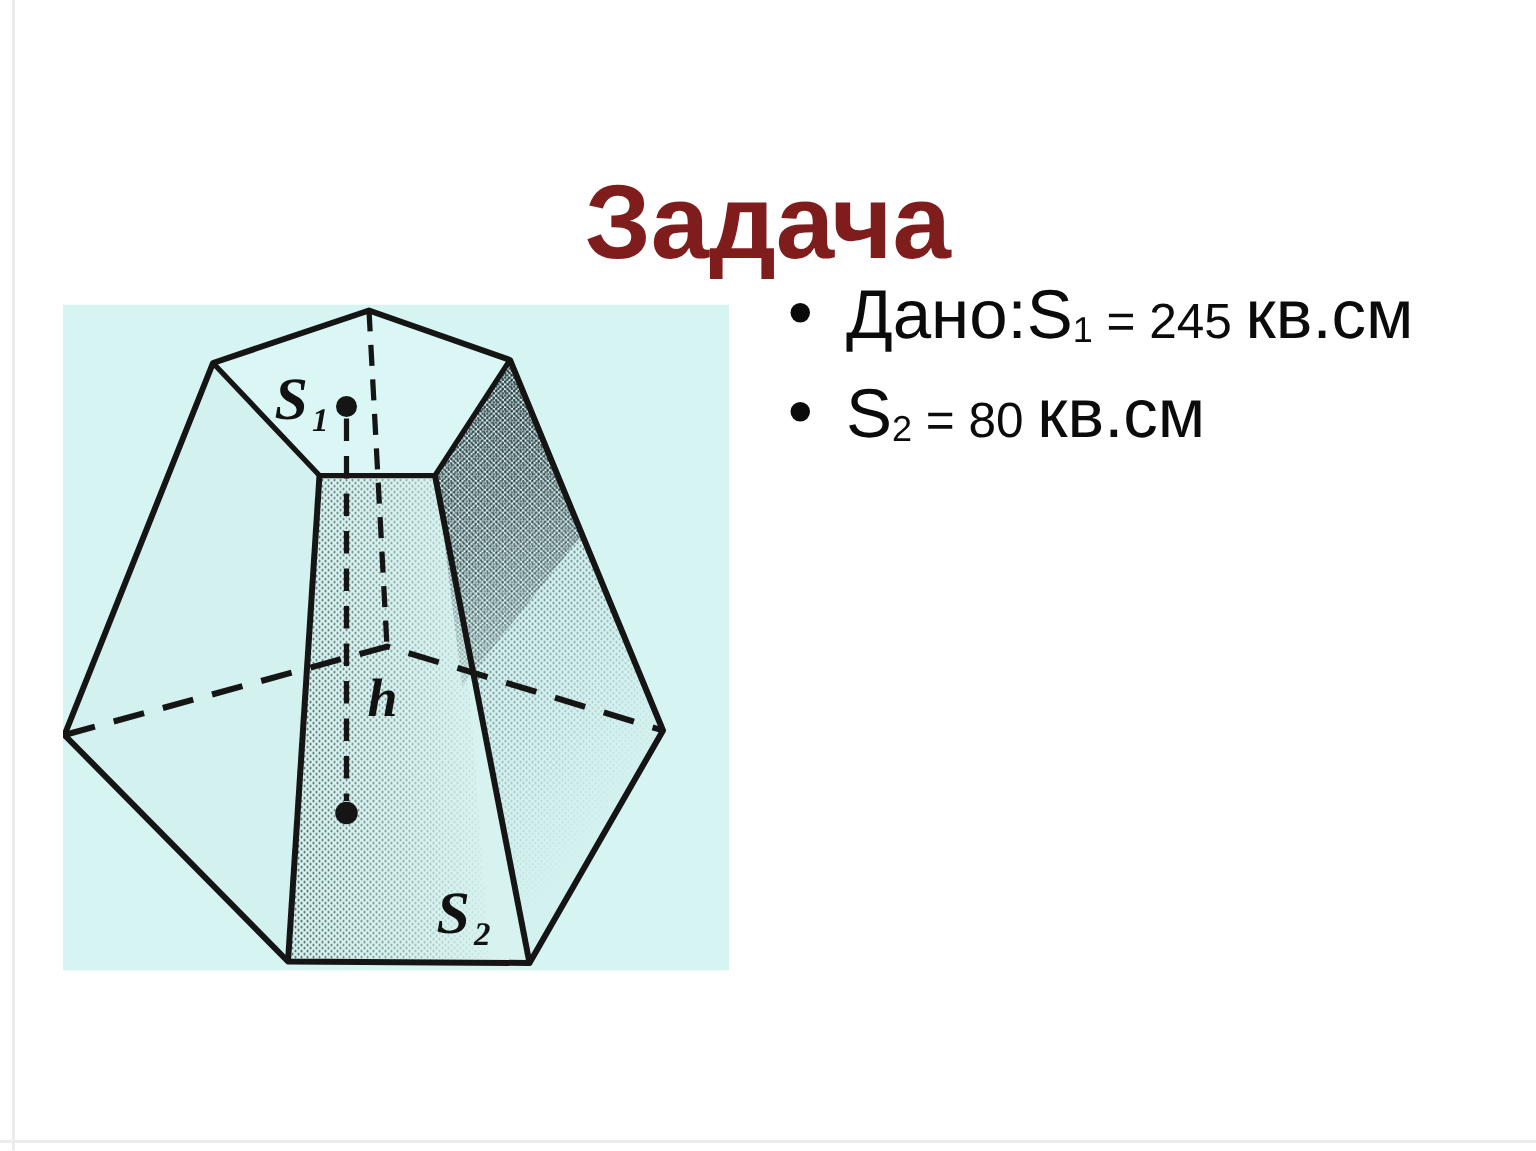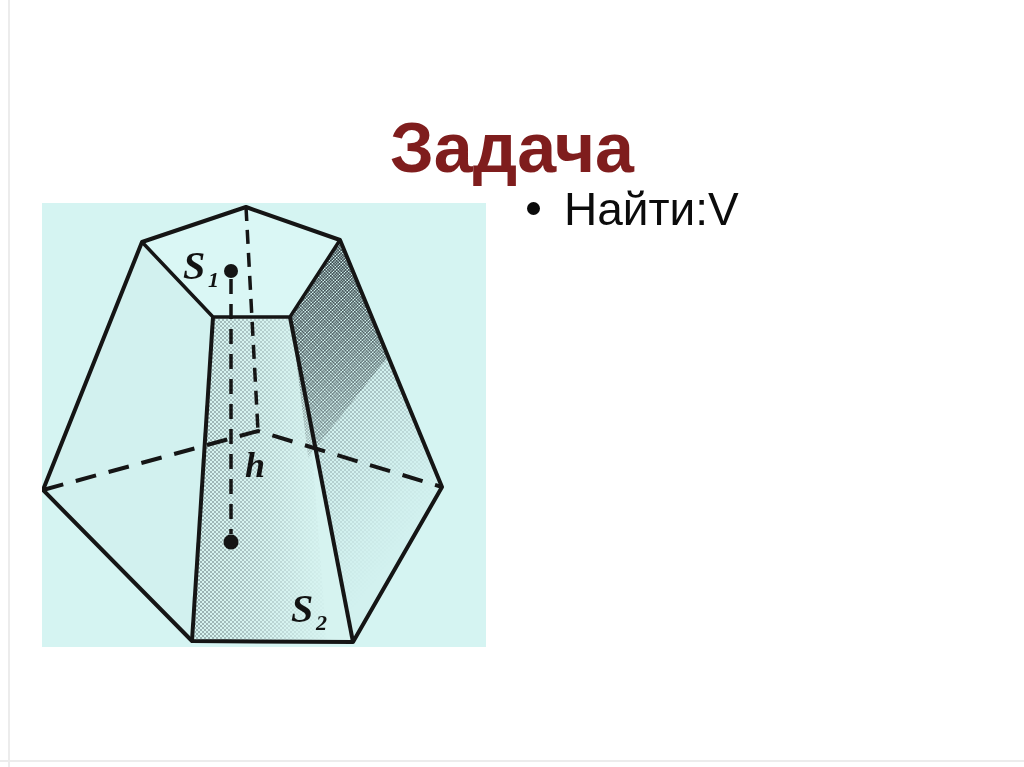--- a/index.html
+++ b/index.html
@@ -113,15 +113,18 @@
       <text class="fig-label" x="166" y="84" font-size="22">1</text>
       <text class="fig-label" x="203" y="274" font-size="36">h</text>
       <text class="fig-label" x="249" y="419" font-size="40">S</text>
       <text class="fig-label" x="274" y="427" font-size="22">2</text>
     </g>
   </svg>
 </div>
 
 <ul class="bullets">
   <li>
-    <span class="marker"></span><span class="t-lg">Найти:V</span>
+    <span class="marker"></span><span class="t-lg">Дано:S</span><span class="t-sub">1</span><span class="t-sm"> = 245 </span><span class="t-lg">кв.см</span>
+  </li>
+  <li>
+    <span class="marker"></span><span class="t-lg">S</span><span class="t-sub">2</span><span class="t-sm"> = 80 </span><span class="t-lg">кв.см</span>
   </li>
 </ul>
 
 </body></html>

